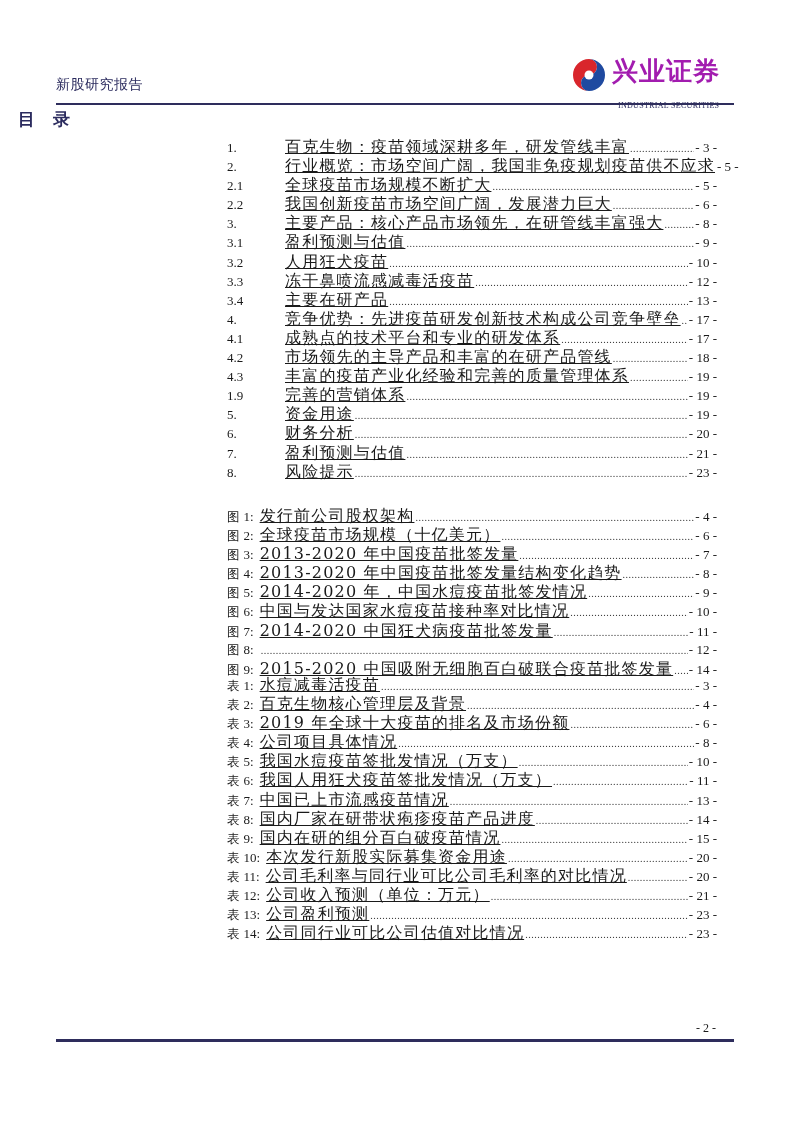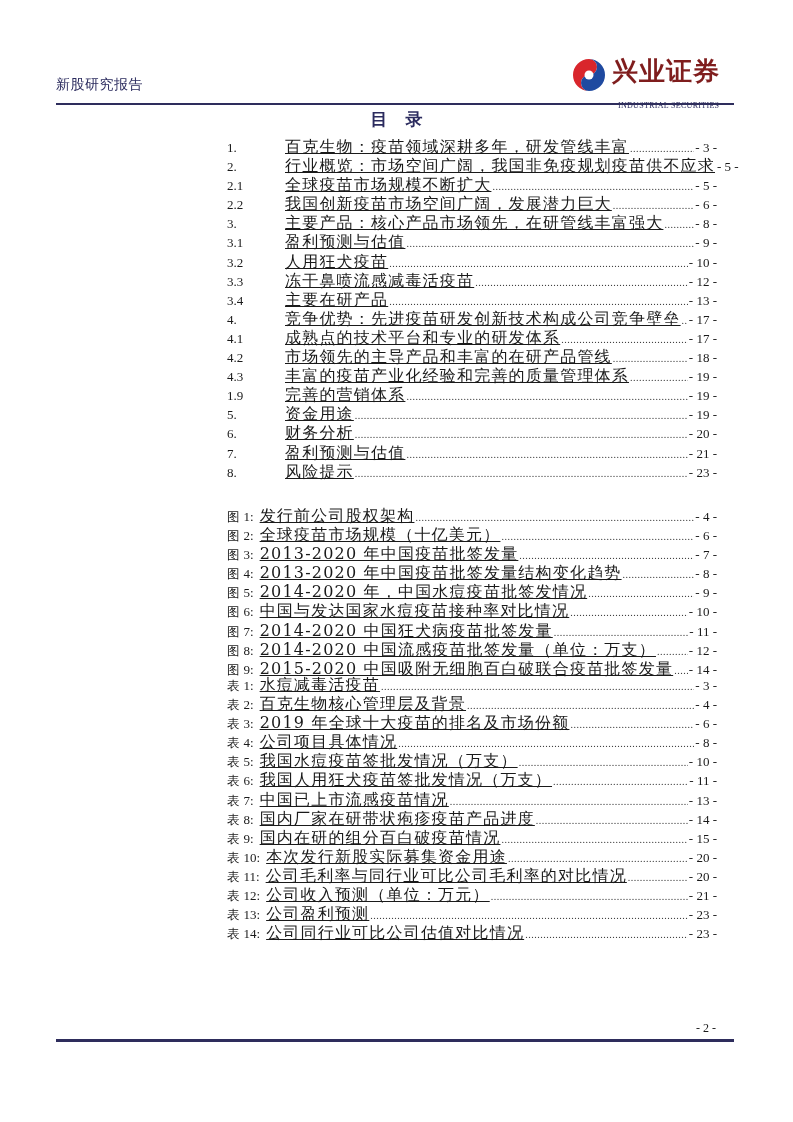--- a/index.html
+++ b/index.html
@@ -2,26 +2,26 @@
 <html><head>
   <meta charset="utf-8">
   <style>
     html, body { margin: 0; padding: 0; background: #ffffff; }
     body { width: 793px; height: 1122px; position: relative; overflow: hidden;
            font-family: "Liberation Serif", "DejaVu Serif", serif; color: #1a1a1a; }
     .header-label { position: absolute; left: 56px; top: 76px; font-size: 14px; font-weight: normal;
                     color: #2b2b5e; letter-spacing: 0.5px; font-family: "DejaVu Serif", serif; }
     .logo { position: absolute; left: 572px; top: 56px; width: 160px; height: 40px; }
     .logo-mark { position: absolute; left: 0; top: 2px; width: 34px; height: 34px; }
-    .logo-cn { position: absolute; left: 40px; top: -2px; font-size: 26px; font-weight: bold; color: #7f1d1d;
+    .logo-cn { position: absolute; left: 40px; top: -2px; font-size: 26px; font-weight: bold; color: #a21caf;
                letter-spacing: 1px; font-family: "DejaVu Serif", serif; white-space: nowrap; }
     .logo-en { position: absolute; left: 46px; top: 29px; font-size: 8px; color: #2b2b5e; letter-spacing: 0.3px;
                white-space: nowrap; font-family: "Liberation Serif", serif; margin-top: 16px; }
     .rule-top { position: absolute; left: 56px; top: 103px; width: 678px; height: 2px; background: #2e2d5c; }
-    .toc-title { position: absolute; left: 0; top: 108px; width: 793px; text-align: center; font-size: 17px;
+    .toc-title { position: absolute; left: 0; top: 108px; width: 793px; text-align: left; font-size: 17px;
                  font-weight: bold; color: #2b2b5e; letter-spacing: 18px; padding-left: 18px; box-sizing: border-box;
                  font-family: "DejaVu Serif", serif; }
     .section { position: absolute; left: 227px; width: 490px; }
     .row { display: flex; align-items: baseline; height: 19.1px; font-size: 13px; line-height: 19px; white-space: nowrap; }
     .num { width: 58px; flex: 0 0 58px; font-family: "Liberation Serif", serif; }
     .text { flex: 0 0 auto; letter-spacing: 1.2px; font-family: "DejaVu Serif", serif; font-size: 16px; text-decoration: underline; }
     .leader { flex: 1 1 auto; overflow: hidden; margin: 0 1px; font-family: "Liberation Serif", serif; font-size: 10px;
               letter-spacing: 0.5px; color: #333; }
     .leader::before { content: "........................................................................................................................................................................................................"; }
     .page { flex: 0 0 auto; font-family: "Liberation Serif", serif; font-size: 13px; }
@@ -199,21 +199,20 @@
       <span class="page">- 10 -</span>
     </div>
     <div class="row">
       <span class="num"><span class="cn">图</span><span>7:</span></span>
       <span class="text">2014-2020 中国狂犬病疫苗批签发量</span>
       <span class="leader"></span>
       <span class="page">- 11 -</span>
     </div>
     <div class="row">
       <span class="num"><span class="cn">图</span><span>8:</span></span>
-      <span class="text">2014-2020 中国流感疫苗批签发量（单位：万支）</span>
       <span class="leader"></span>
       <span class="page">- 12 -</span>
     </div>
     <div class="row">
       <span class="num"><span class="cn">图</span><span>9:</span></span>
       <span class="text">2015-2020 中国吸附无细胞百白破联合疫苗批签发量</span>
       <span class="leader"></span>
       <span class="page">- 14 -</span>
     </div>
   </div>

